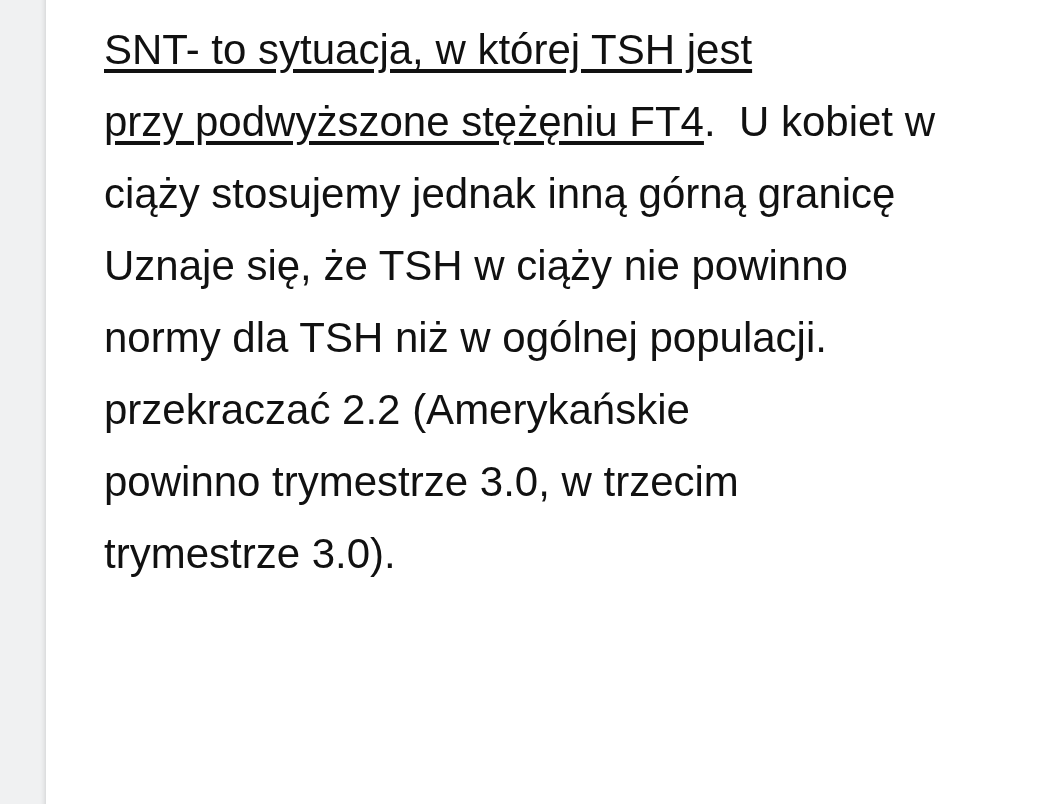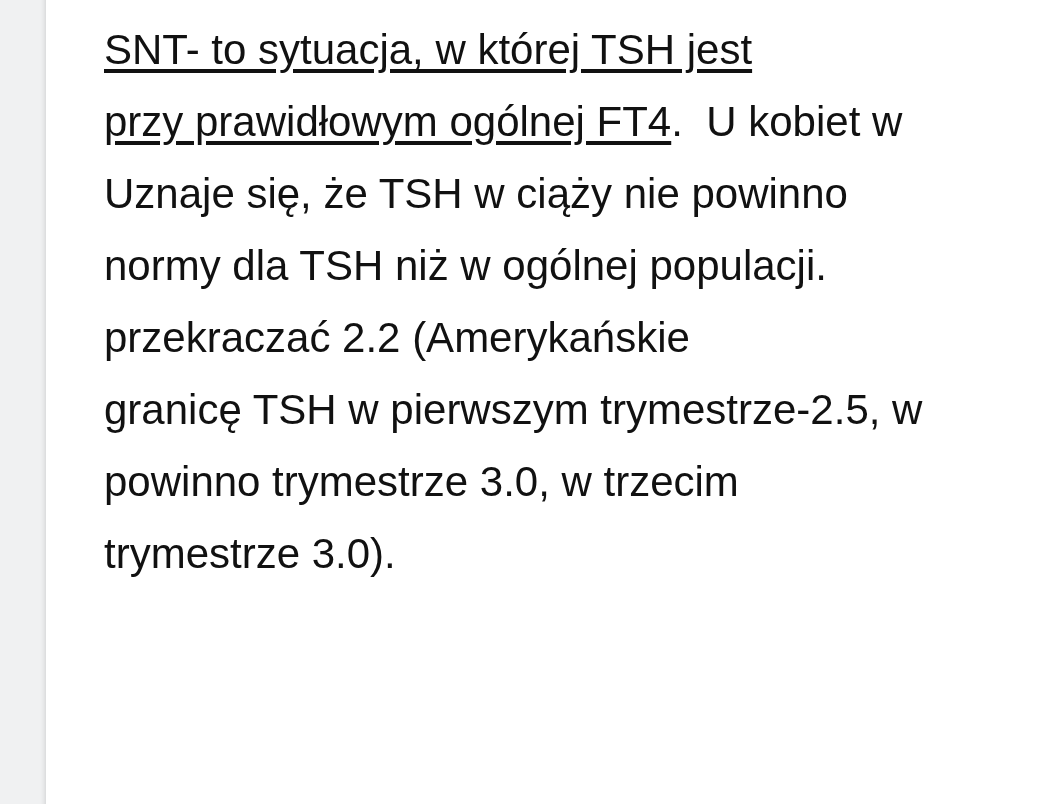--- a/index.html
+++ b/index.html
@@ -59,21 +59,21 @@
   }
 </style>
 </head>
 <body>
 
 <div class="page">
   <div class="gutter"></div>
   <div class="card"></div>
   <div class="text-block">
       <div class="line"><span class="seg u">SNT- to sytuacja, w której TSH jest</span></div>
-      <div class="line"><span class="seg u">przy prawidłowym ogólnej FT4</span><span class="seg">.  U kobiet w</span></div>
+      <div class="line"><span class="seg u">przy podwyższone stężęniu FT4</span><span class="seg">.  U kobiet w</span></div>
+      <div class="line"><span class="seg">ciąży stosujemy jednak inną górną granicę</span></div>
       <div class="line"><span class="seg">Uznaje się, że TSH w ciąży nie powinno</span></div>
       <div class="line"><span class="seg">normy dla TSH niż w ogólnej populacji.</span></div>
       <div class="line"><span class="seg">przekraczać 2.2 (Amerykańskie</span></div>
-      <div class="line"><span class="seg">granicę TSH w pierwszym trymestrze-2.5, w</span></div>
       <div class="line"><span class="seg">powinno trymestrze 3.0, w trzecim</span></div>
       <div class="line"><span class="seg">trymestrze 3.0).</span></div>
     </div>
 </div>
 
 </body></html>

